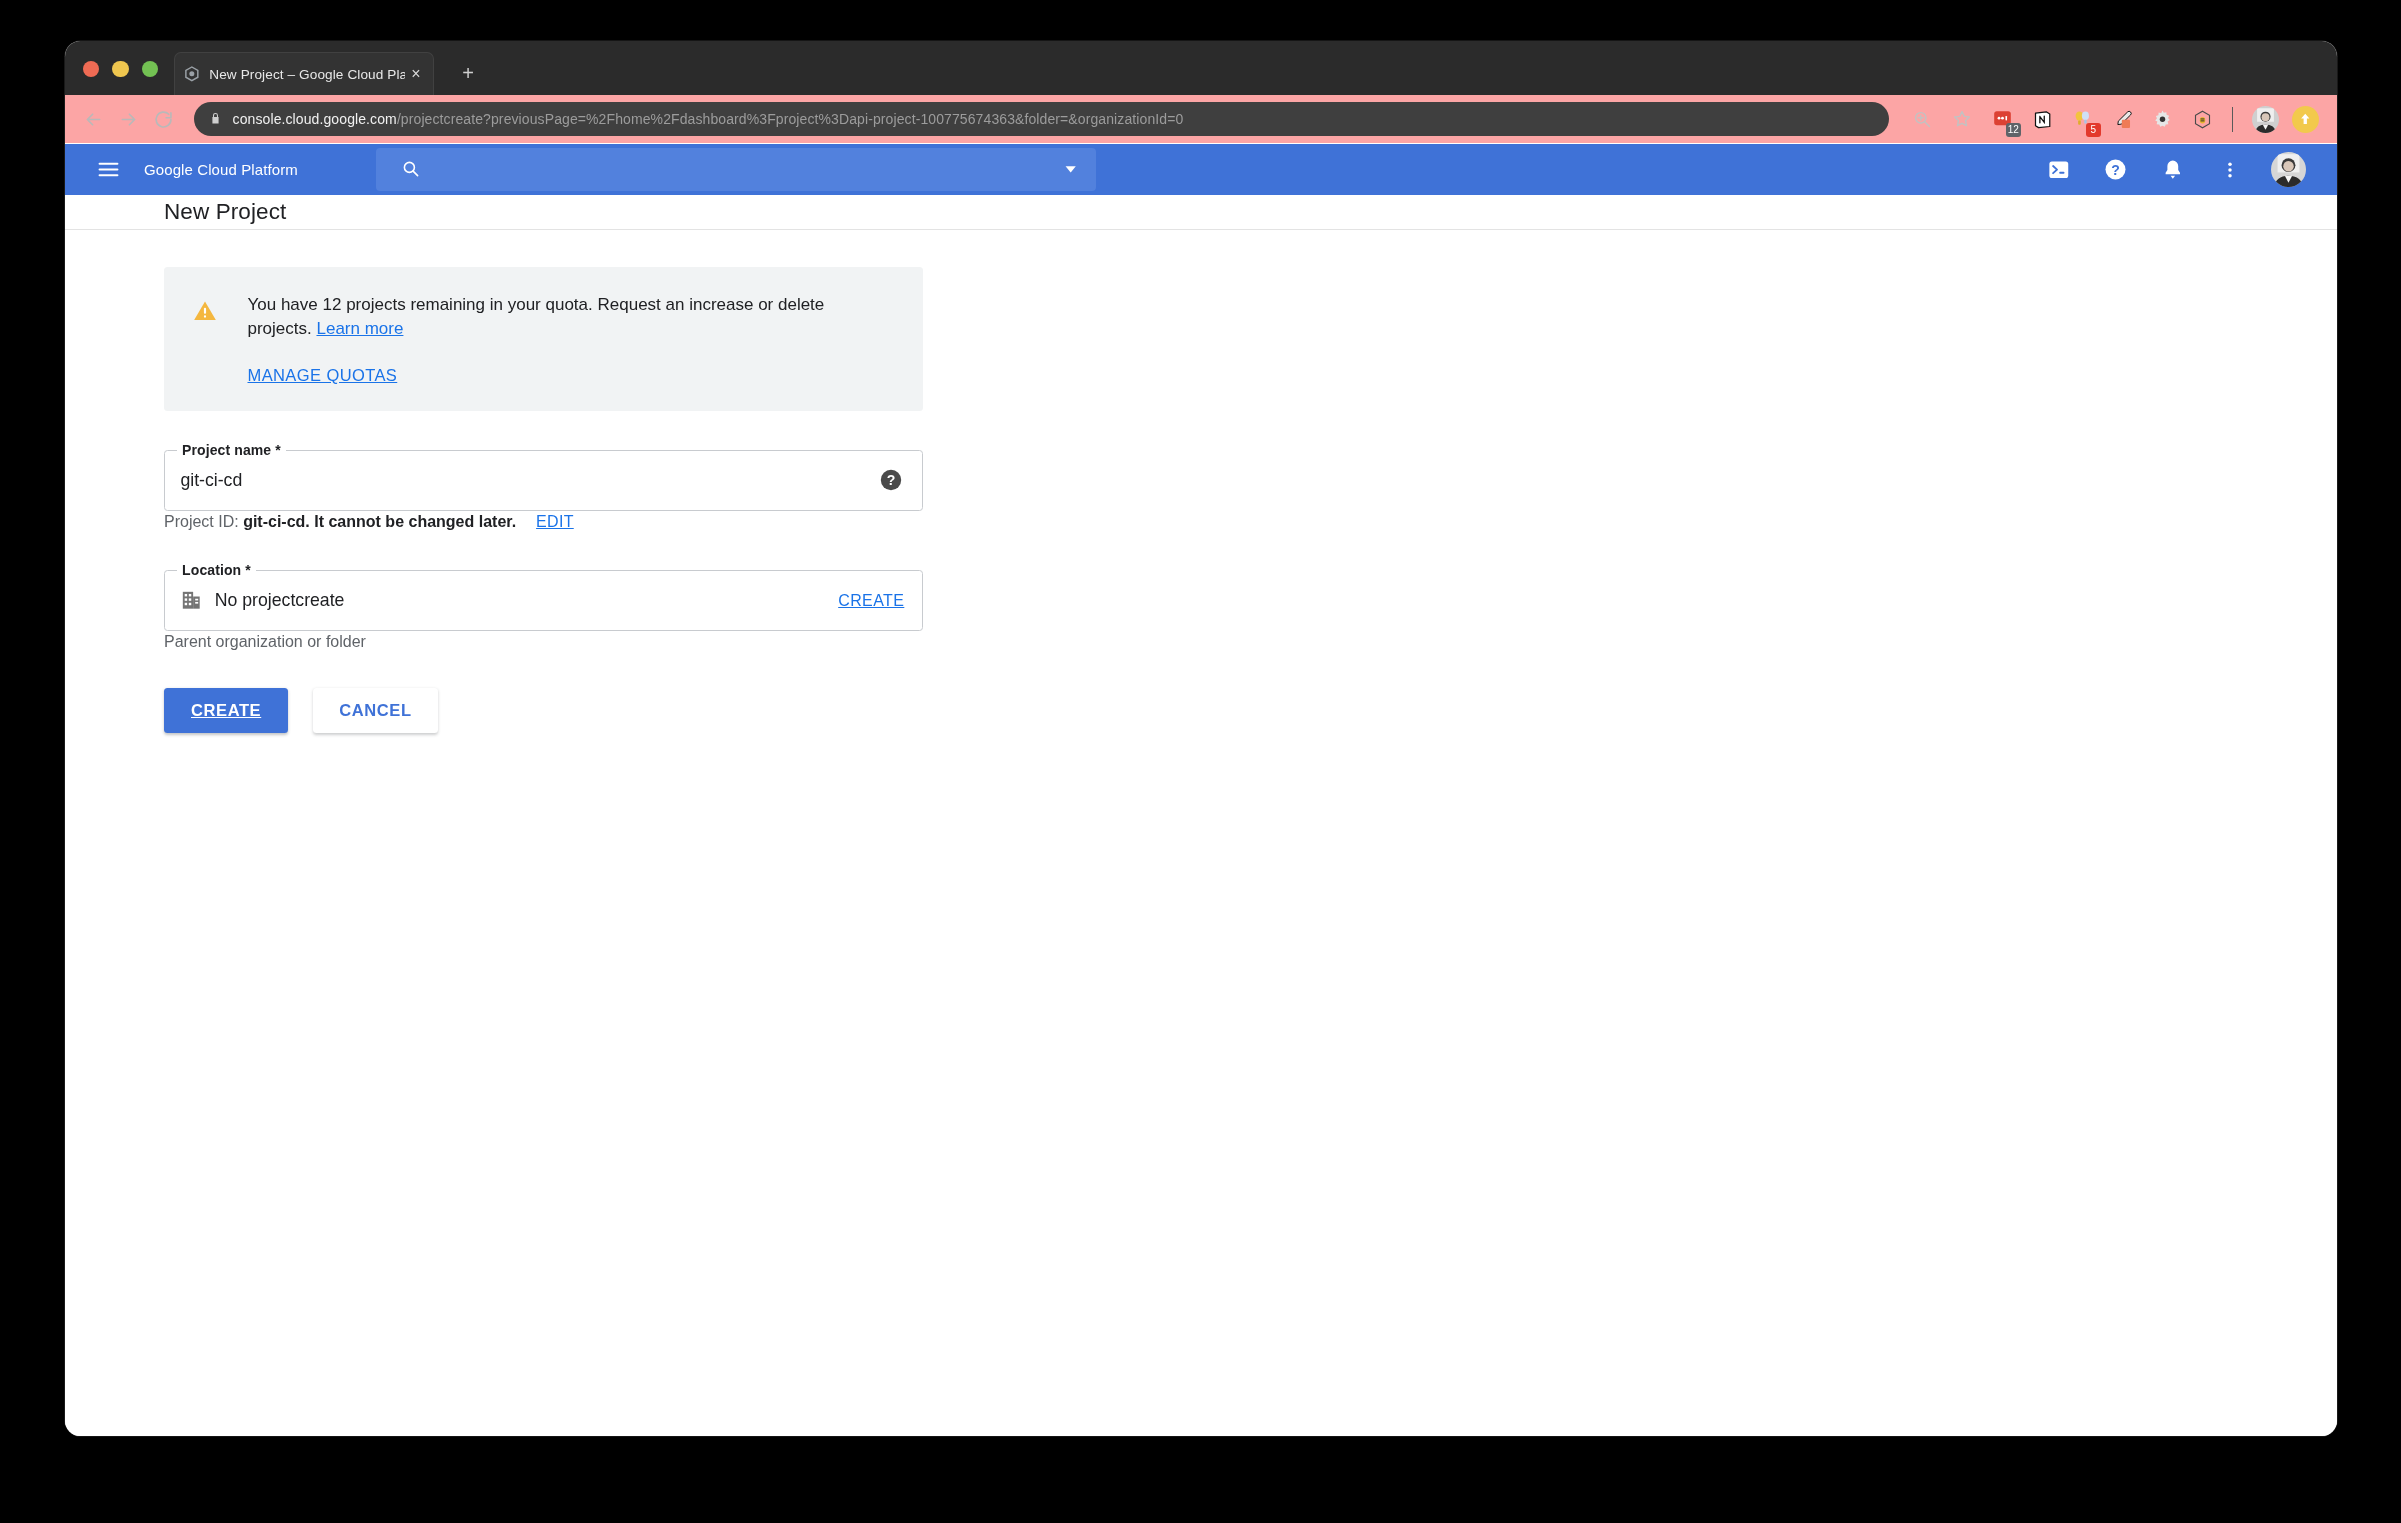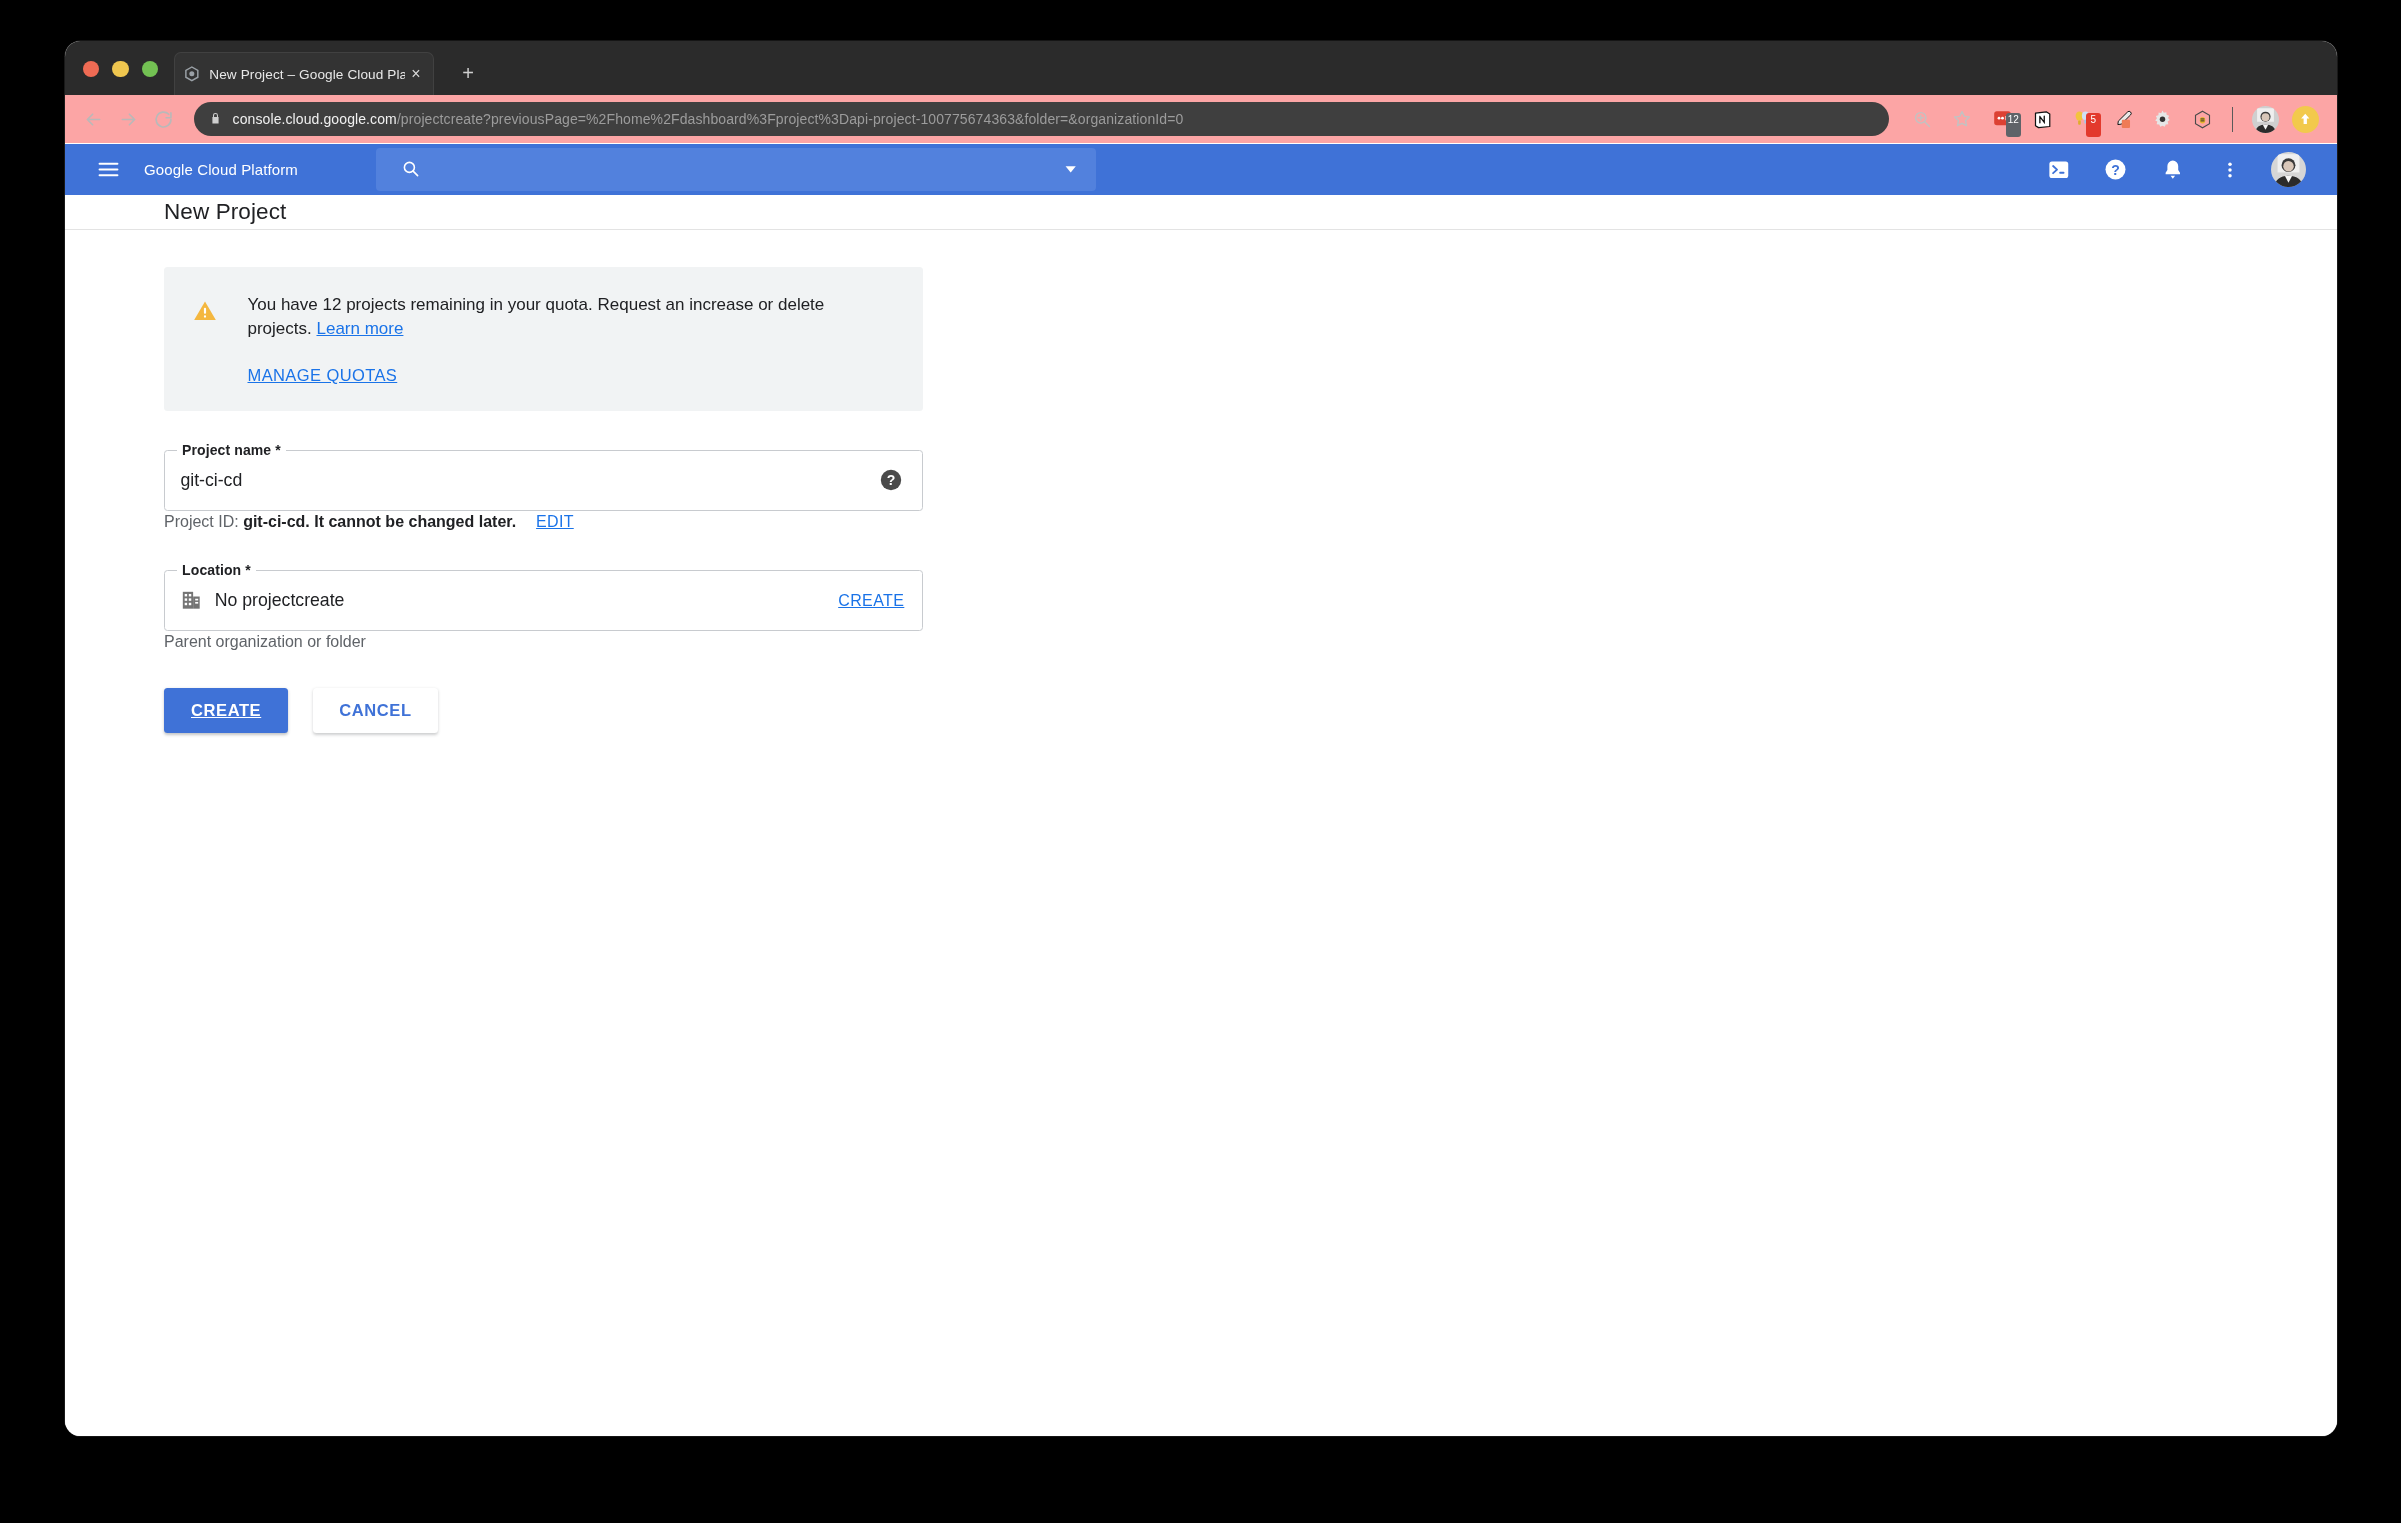--- a/index.html
+++ b/index.html
@@ -129,21 +129,21 @@
   .tb-icon {
     width: 33px; height: 33px;
     margin-left: 7px;
     position: relative;
     display: flex; align-items: center; justify-content: center;
     flex: 0 0 auto;
   }
   .ext-badge {
     position: absolute;
     right: -2.4px; bottom: -1.2px;
-    min-width: 15.4px; height: 24px;
+    min-width: 15.4px; height: 14px;
     border-radius: 3px;
     font-size: 10px; line-height: 14px;
     text-align: center;
     color: #fff;
     padding: 0 1.8px;
   }
   .badge-gray { background: #5f6368; }
   .badge-red { background: #e3392c; }
   .tb-divider { width: 0.6px; height: 25px; background: #5a5a5a; margin: 0 9.5px 0 13px; flex:0 0 0.6px; }
   .tb-avatar { width: 27px; height: 27px; border-radius: 50%; overflow: hidden; }

